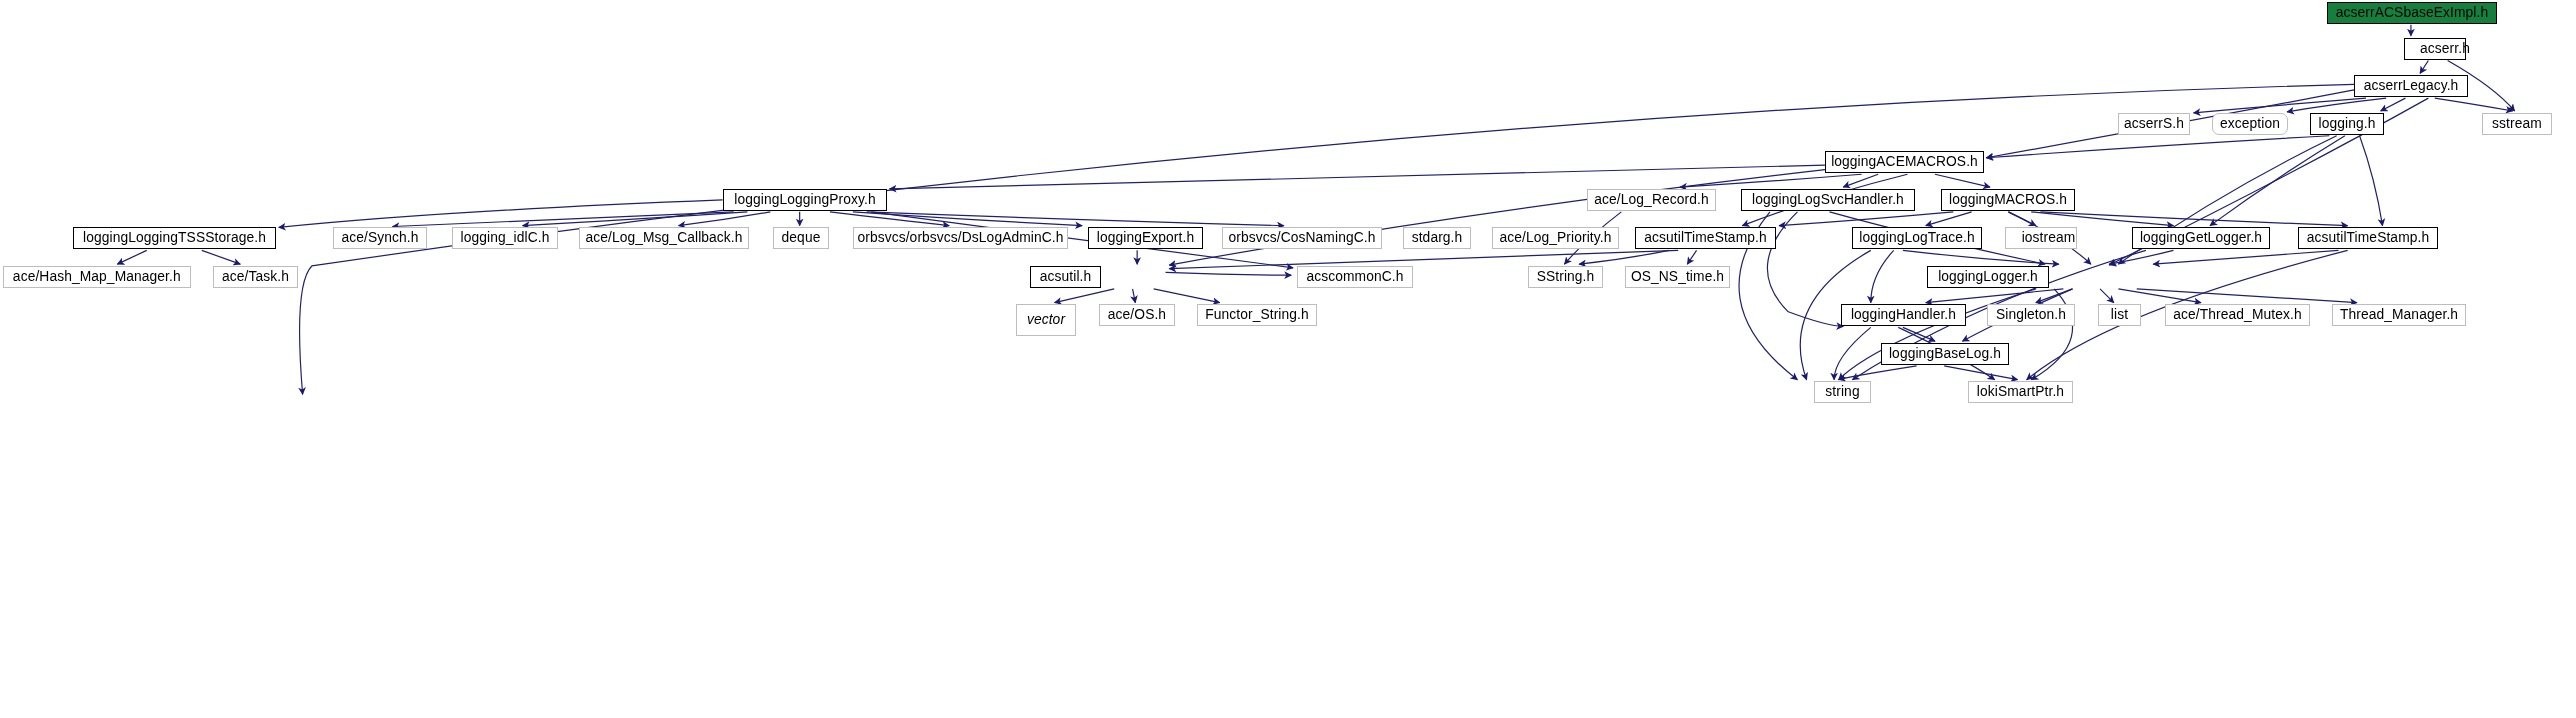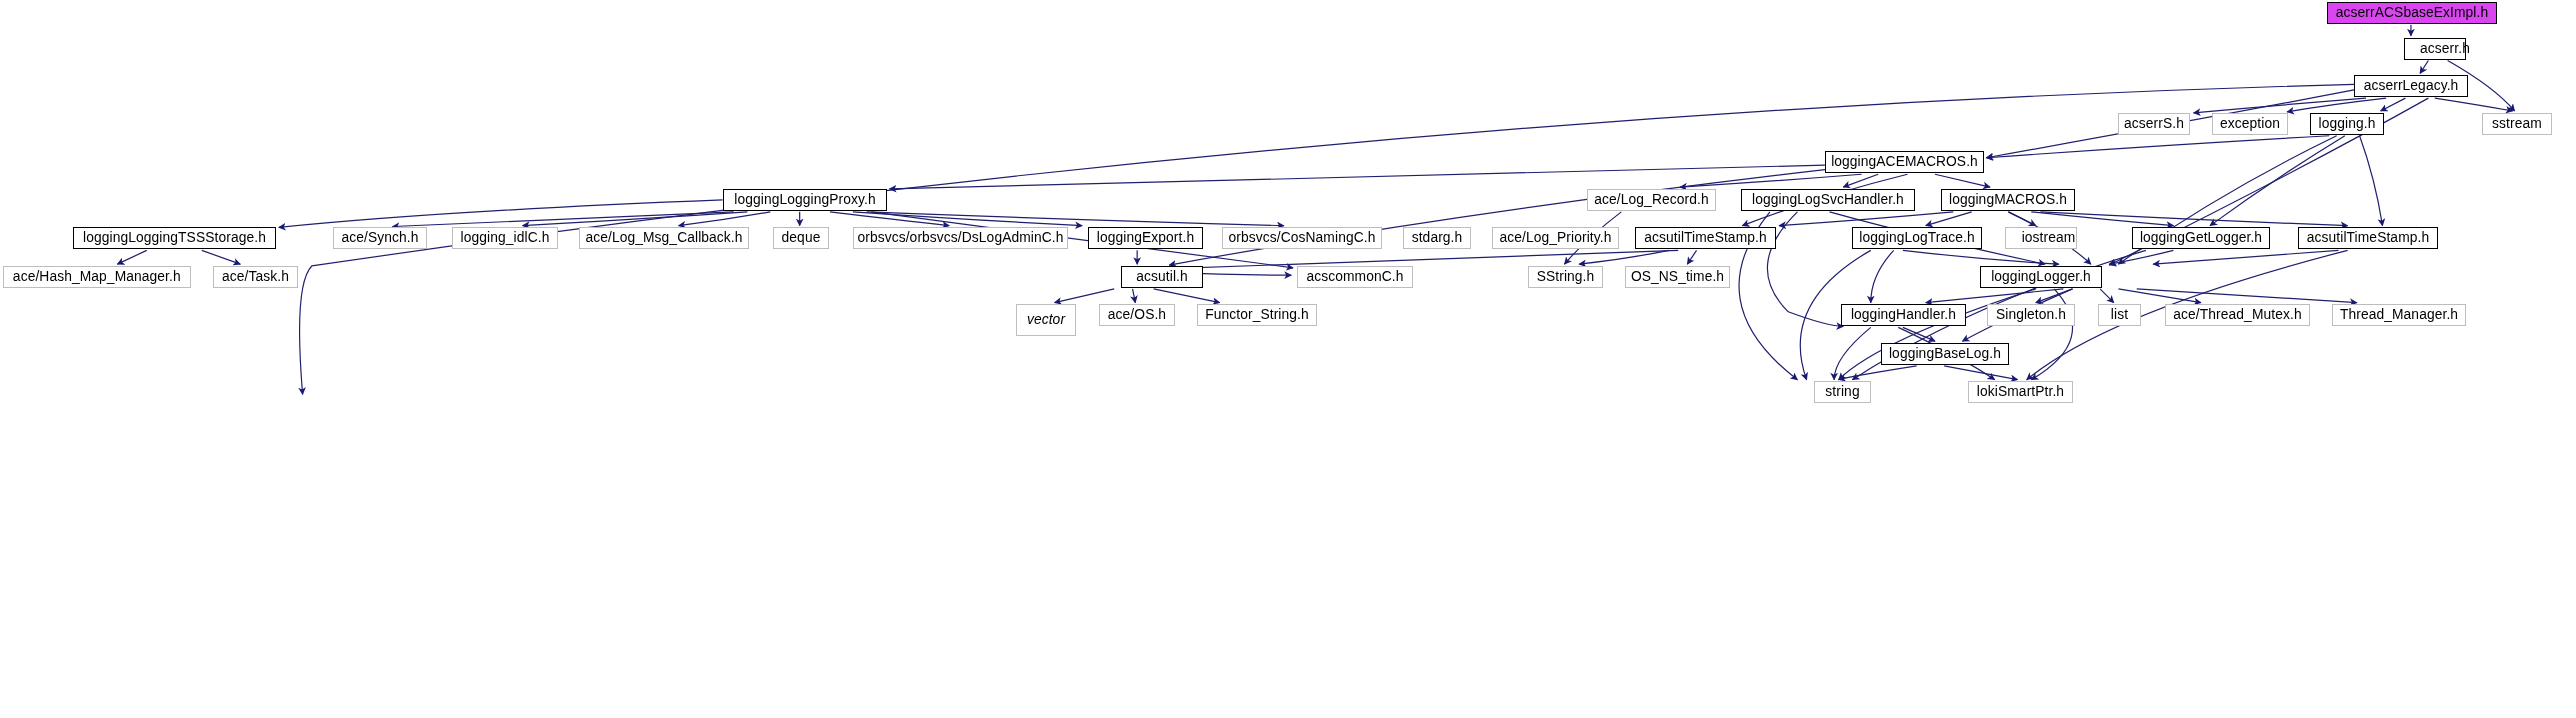--- a/index.html
+++ b/index.html
@@ -37,21 +37,21 @@
     font-size: 13.8px;
     line-height: 1;
     white-space: nowrap;
     letter-spacing: 0.1px;
   }
   .graph-node.bold {
     border: 1.5px solid #000000;
   }
   .graph-node.root {
     border: 1.5px solid #000000;
-    background: #d946ef;
+    background: #15803d;
   }
   .node-label {
     display: block;
     pointer-events: none;
   }
 </style>
 </head>
 <body>
 
 <div id="graph-root">
@@ -139,21 +139,21 @@
       </div>
       <div class="graph-node bold" style="left: 2404px; top: 38px; width: 62px; height: 22px; padding-left: 20px;">
         <span class="node-label">acserr.h</span>
       </div>
       <div class="graph-node bold" style="left: 2354px; top: 75px; width: 114px; height: 22px;">
         <span class="node-label">acserrLegacy.h</span>
       </div>
       <div class="graph-node" style="left: 2118px; top: 113px; width: 72px; height: 22px;">
         <span class="node-label">acserrS.h</span>
       </div>
-      <div class="graph-node" style="left: 2212px; top: 113px; width: 76px; height: 22px;">
+      <div class="graph-node" style="left: 2212px; top: 113px; width: 76px; height: 22px; border-radius: 7px;">
         <span class="node-label">exception</span>
       </div>
       <div class="graph-node bold" style="left: 2310px; top: 113px; width: 74px; height: 22px;">
         <span class="node-label">logging.h</span>
       </div>
       <div class="graph-node" style="left: 2482px; top: 113px; width: 70px; height: 22px;">
         <span class="node-label">sstream</span>
       </div>
       <div class="graph-node bold" style="left: 1825px; top: 151px; width: 159px; height: 22px;">
         <span class="node-label">loggingACEMACROS.h</span>
@@ -214,33 +214,33 @@
       </div>
       <div class="graph-node bold" style="left: 2298px; top: 227px; width: 140px; height: 22px;">
         <span class="node-label">acsutilTimeStamp.h</span>
       </div>
       <div class="graph-node" style="left: 2.8px; top: 266px; width: 188px; height: 22px;">
         <span class="node-label">ace/Hash_Map_Manager.h</span>
       </div>
       <div class="graph-node" style="left: 213px; top: 266px; width: 85px; height: 22px;">
         <span class="node-label">ace/Task.h</span>
       </div>
-      <div class="graph-node bold" style="left: 1121px; top: 266px; width: 82px; height: 22px; align-items: center;">
+      <div class="graph-node bold" style="left: 1030px; top: 266px; width: 71px; height: 22px; align-items: center;">
         <span class="node-label">acsutil.h</span>
       </div>
       <div class="graph-node" style="left: 1297px; top: 266px; width: 116px; height: 22px;">
         <span class="node-label">acscommonC.h</span>
       </div>
       <div class="graph-node" style="left: 1528px; top: 266px; width: 75px; height: 22px;">
         <span class="node-label">SString.h</span>
       </div>
       <div class="graph-node" style="left: 1625px; top: 266px; width: 105px; height: 22px;">
         <span class="node-label">OS_NS_time.h</span>
       </div>
-      <div class="graph-node bold" style="left: 1980px; top: 266px; width: 122px; height: 22px;">
+      <div class="graph-node bold" style="left: 1927px; top: 266px; width: 122px; height: 22px;">
         <span class="node-label">loggingLogger.h</span>
       </div>
       <div class="graph-node" style="left: 1016px; top: 304px; width: 60px; height: 32px; font-style: italic;">
         <span class="node-label">vector</span>
       </div>
       <div class="graph-node" style="left: 1099px; top: 304px; width: 76px; height: 22px;">
         <span class="node-label">ace/OS.h</span>
       </div>
       <div class="graph-node" style="left: 1197px; top: 304px; width: 120px; height: 22px;">
         <span class="node-label">Functor_String.h</span>

